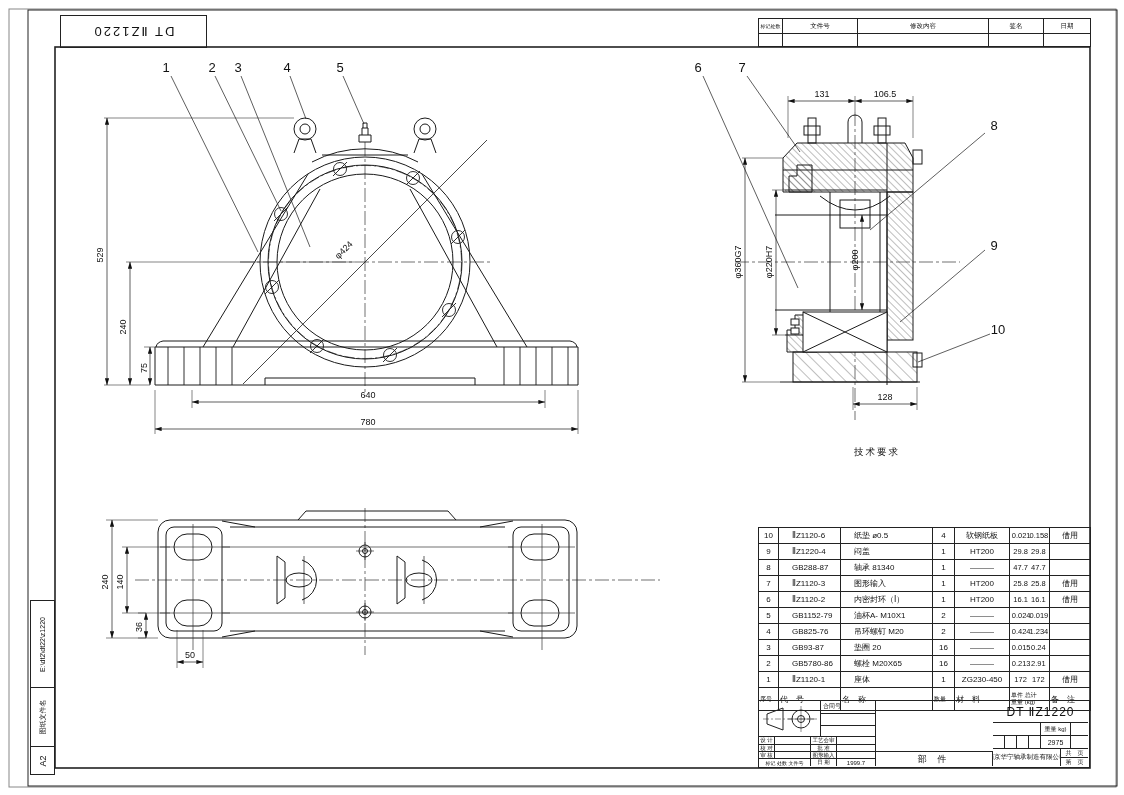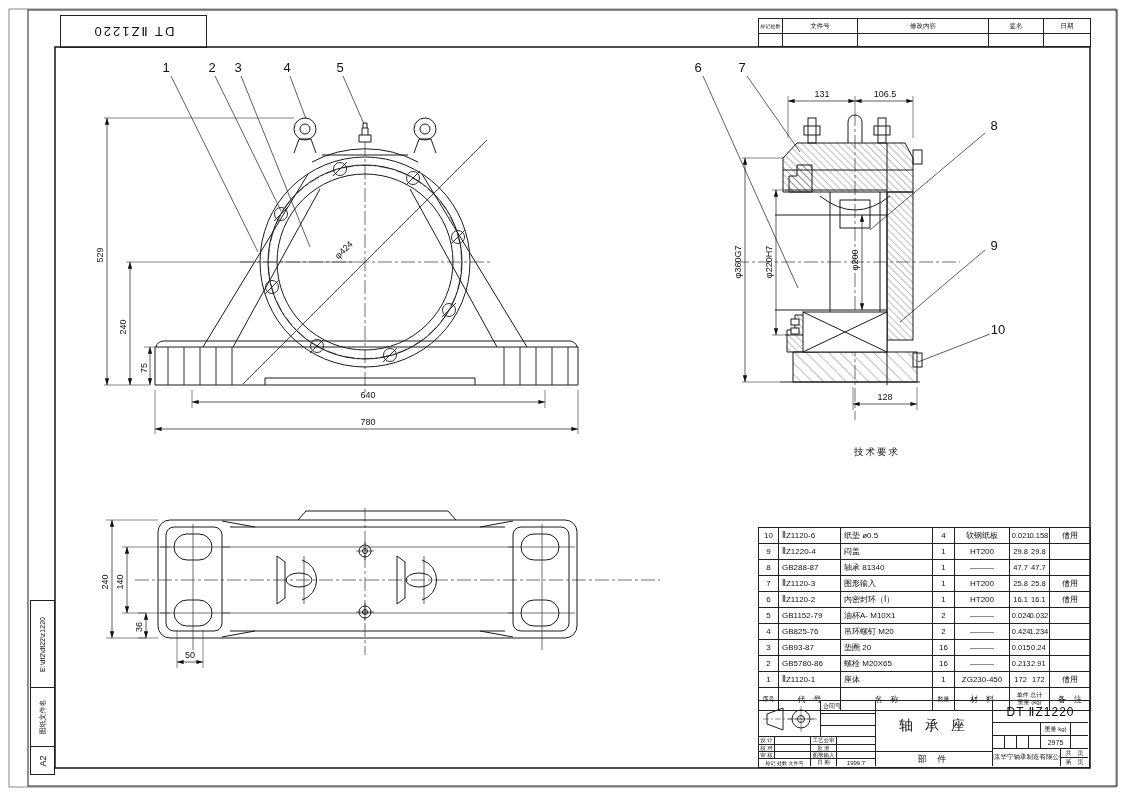--- a/index.html
+++ b/index.html
@@ -9,23 +9,23 @@
   svg text{font-family:"Liberation Sans","DejaVu Sans",sans-serif;fill:#111}
   .dimtx{font-size:9px}
   .baltx{font-size:13px}
   
   table.rev{border-collapse:collapse;table-layout:fixed}
   table.rev td{border:1px solid #222;font-size:6.5px;text-align:center;padding:0;overflow:hidden;white-space:nowrap}
   
   table.bom{border-collapse:collapse;table-layout:fixed}
   table.bom td{border:1px solid #222;font-size:8px;padding:0 1px;overflow:hidden;white-space:nowrap;height:15px}
   table.bom td.ctr{text-align:center}
-  table.bom td.lft{text-align:left;padding-left:3px}
+  table.bom td.lft{text-align:left;padding-left:13px}
   table.bom .wt{display:inline-block;width:48%;text-align:center;font-size:7.5px}
-  table.bom tr.hdr td{height:22px;text-align:center;font-size:8px}
+  table.bom tr.hdr td{height:22px;text-align:left;font-size:8px}
   .hdr .sub{display:block;font-size:6px;line-height:7px}
   
   .dtbox{left:60px;top:15px;width:145px;height:31px;border:1.5px solid #222;
          display:flex;align-items:center;justify-content:center;
          transform:rotate(180deg);font-size:13px;letter-spacing:2px}
   
   .mcell{border:1px solid #222;display:flex;align-items:center;justify-content:center;box-sizing:border-box}
   .vtext{transform:rotate(-90deg);white-space:nowrap;font-size:7px}
   
   .tb{left:758px;top:700px;width:332px;height:68px;border:1.5px solid #222;box-sizing:border-box;font-size:6px}
@@ -399,21 +399,21 @@
     <td class="ctr">HT200</td>
     <td class="ctr"><span class="wt">16.1</span><span class="wt">16.1</span></td>
     <td class="ctr">借用</td>
   </tr>
   <tr>
     <td class="ctr">5</td>
     <td class="lft">GB1152-79</td>
     <td class="lft">油杯A- M10X1</td>
     <td class="ctr">2</td>
     <td class="ctr">———</td>
-    <td class="ctr"><span class="wt">0.024</span><span class="wt">0.032</span></td>
+    <td class="ctr"><span class="wt">0.024</span><span class="wt">0.019</span></td>
     <td class="ctr"></td>
   </tr>
   <tr>
     <td class="ctr">4</td>
     <td class="lft">GB825-76</td>
     <td class="lft">吊环螺钉 M20</td>
     <td class="ctr">2</td>
     <td class="ctr">———</td>
     <td class="ctr"><span class="wt">0.424</span><span class="wt">1.234</span></td>
     <td class="ctr"></td>
@@ -511,23 +511,20 @@
   <div class="c" style="left:0;top:57px;width:52px;height:8px;border-right:1px solid #222;border-top:1px solid #222;font-size:5px">
         <span>标记 处数 文件号</span>
       </div>
   <div class="c" style="left:52px;top:57px;width:26px;height:8px;border-right:1px solid #222;border-top:1px solid #222;font-size:5.5px">
         <span>日 期</span>
       </div>
   <div class="c" style="left:78px;top:57px;width:39px;height:8px;border-right:1px solid #222;border-top:1px solid #222;font-size:6px">
         <span>1999.7</span>
       </div>
 
-  <div class="c" style="left:117px;top:0;width:117px;height:50px;border-right:1px solid #222;font-size:14px;letter-spacing:4px">
-    <span>轴 承 座</span>
-  </div>
   <div class="c" style="left:117px;top:50px;width:117px;height:15px;border-right:1px solid #222;border-top:1px solid #222;font-size:9px;letter-spacing:4px">
     <span>部 件</span>
   </div>
 
   <div class="c" style="left:234px;top:0;width:95px;height:22px;border-bottom:1px solid #222;font-size:12px;letter-spacing:1px">
     <span>DT ⅡZ1220</span>
   </div>
   <div class="c" style="left:234px;top:22px;width:48px;height:13px;border-right:1px solid #222;border-bottom:1px solid #222"></div>
   <div class="c" style="left:282px;top:22px;width:30px;height:13px;border-right:1px solid #222;border-bottom:1px solid #222;font-size:6px">
     <span>重量 kg)</span>

